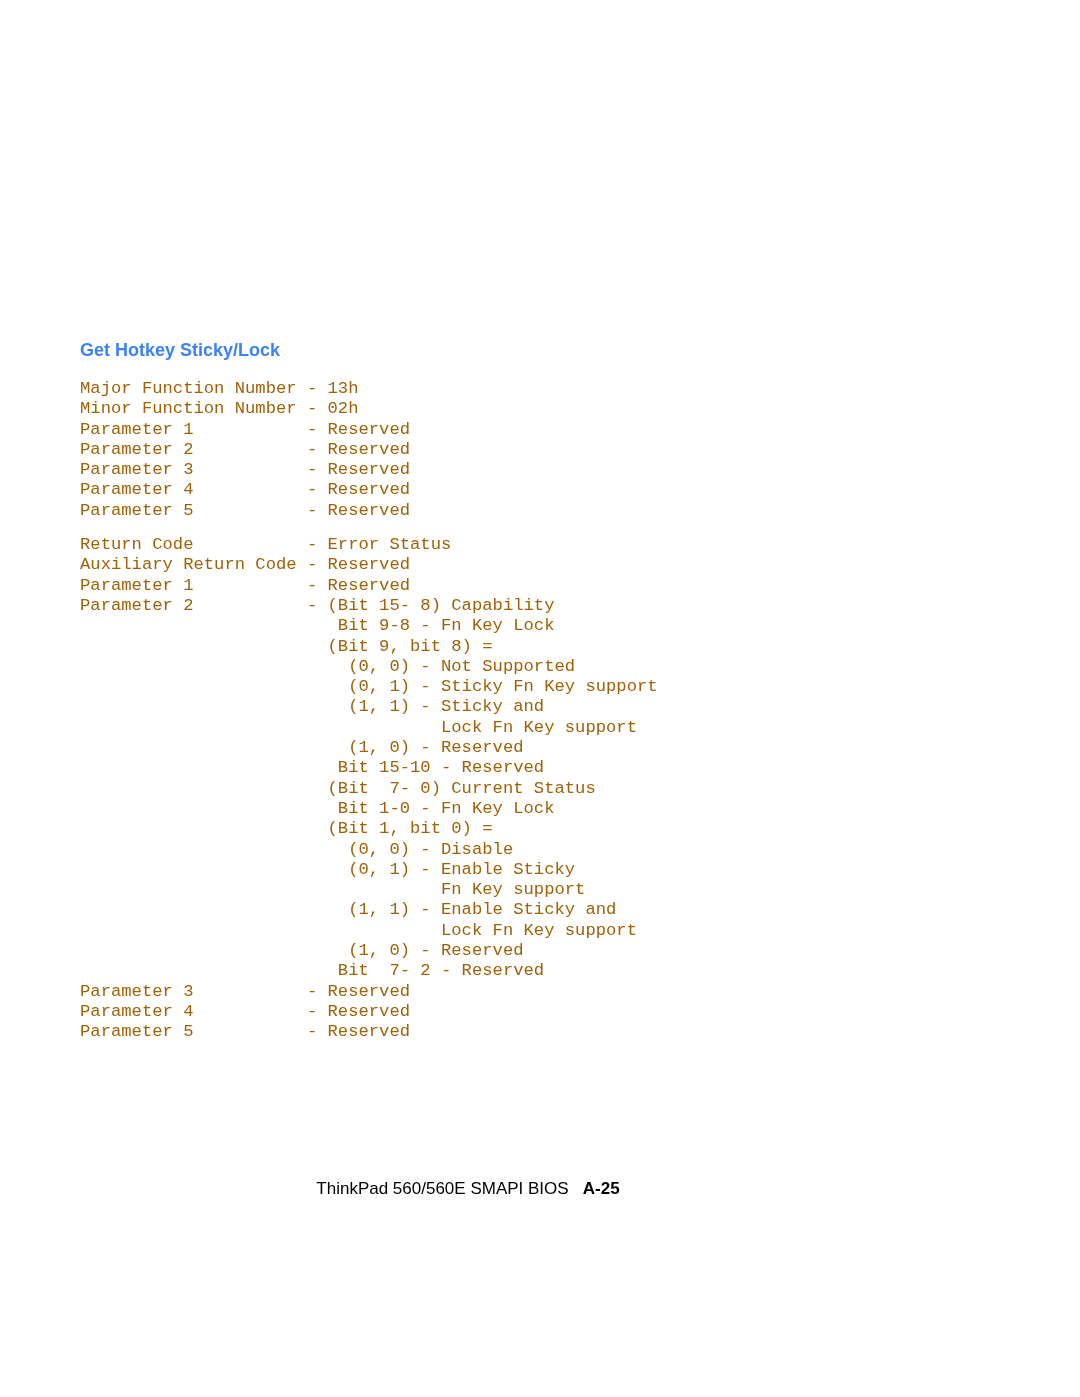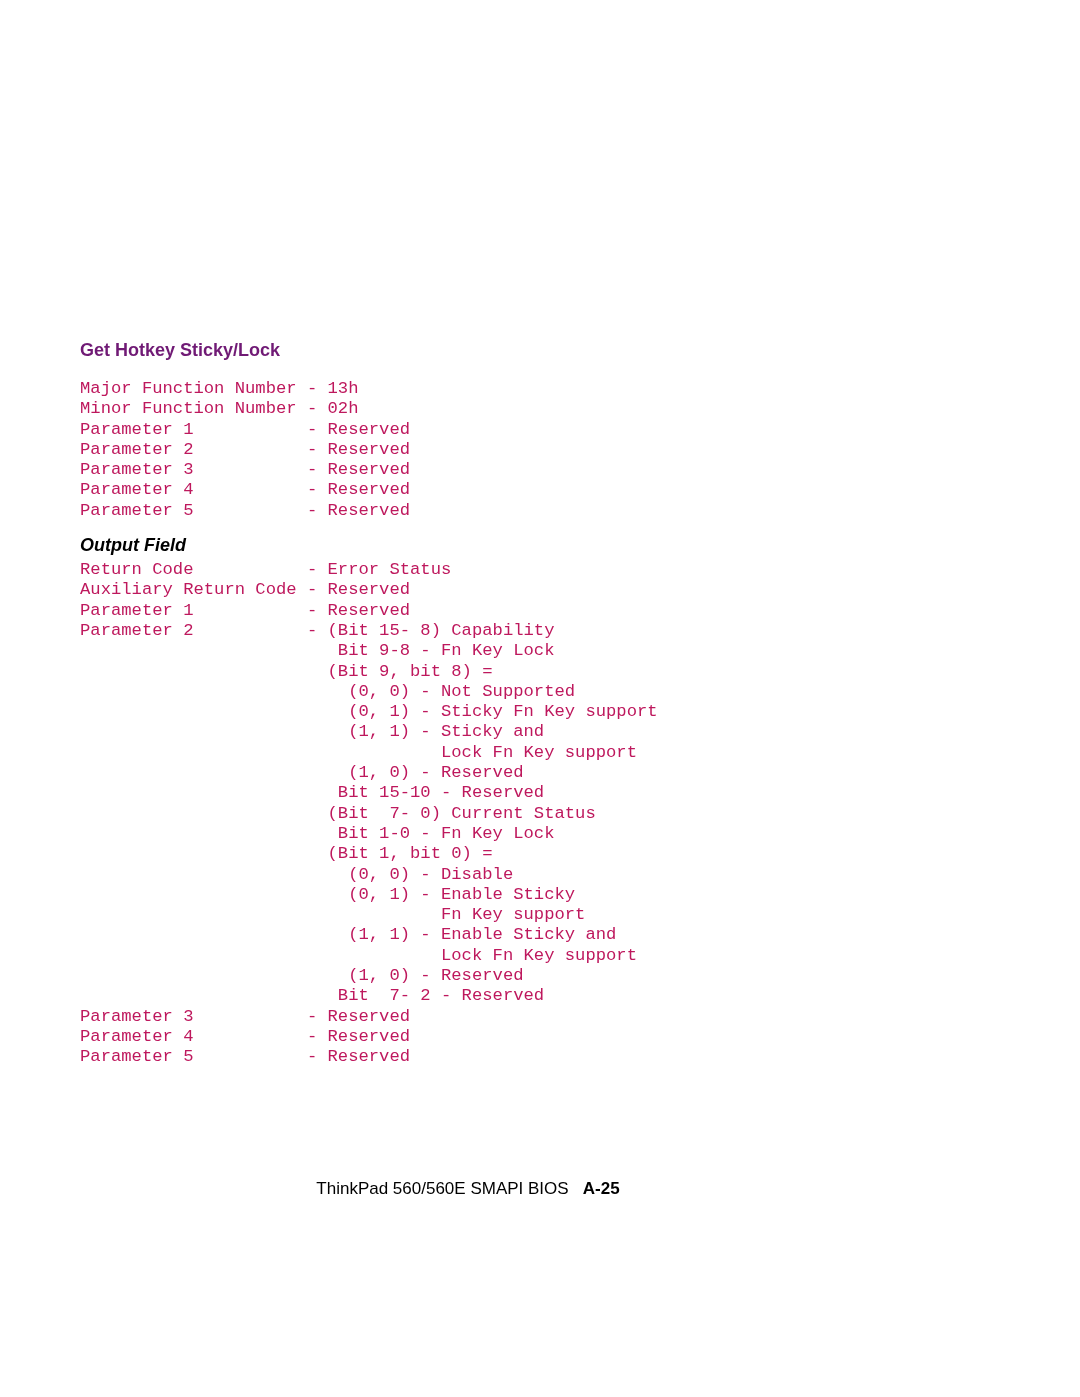--- a/index.html
+++ b/index.html
@@ -14,37 +14,37 @@
   .content {
     position: absolute;
     left: 80px;
     top: 340px;
     width: 920px;
   }
   .section-title {
     font-weight: bold;
     font-size: 18px;
     margin-bottom: 18px;
-    color: #701a75;
+    color: #3b82f6;
   }
   .subsection-title {
     font-weight: bold;
     font-style: italic;
     font-size: 18px;
     margin-top: 6px;
     margin-bottom: 4px;
     color: #000;
   }
   .pre-block {
     font-family: "Courier New", Courier, monospace;
     font-size: 17.2px;
     line-height: 1.18;
     white-space: pre;
     margin: 0 0 14px 0;
-    color: #be185d;
+    color: #a16207;
   }
   .footer {
     position: absolute;
     bottom: 198px;
     left: 0;
     width: 936px;
     text-align: center;
     font-size: 17px;
     color: #000;
   }
@@ -62,21 +62,20 @@
   <div class="section-title">Get Hotkey Sticky/Lock</div>
 
   <pre class="pre-block">Major Function Number - 13h
 Minor Function Number - 02h
 Parameter 1           - Reserved
 Parameter 2           - Reserved
 Parameter 3           - Reserved
 Parameter 4           - Reserved
 Parameter 5           - Reserved</pre>
 
-  <div class="subsection-title">Output Field</div>
   <pre class="pre-block">Return Code           - Error Status
 Auxiliary Return Code - Reserved
 Parameter 1           - Reserved
 Parameter 2           - (Bit 15- 8) Capability
                          Bit 9-8 - Fn Key Lock
                         (Bit 9, bit 8) =
                           (0, 0) - Not Supported
                           (0, 1) - Sticky Fn Key support
                           (1, 1) - Sticky and
                                    Lock Fn Key support

